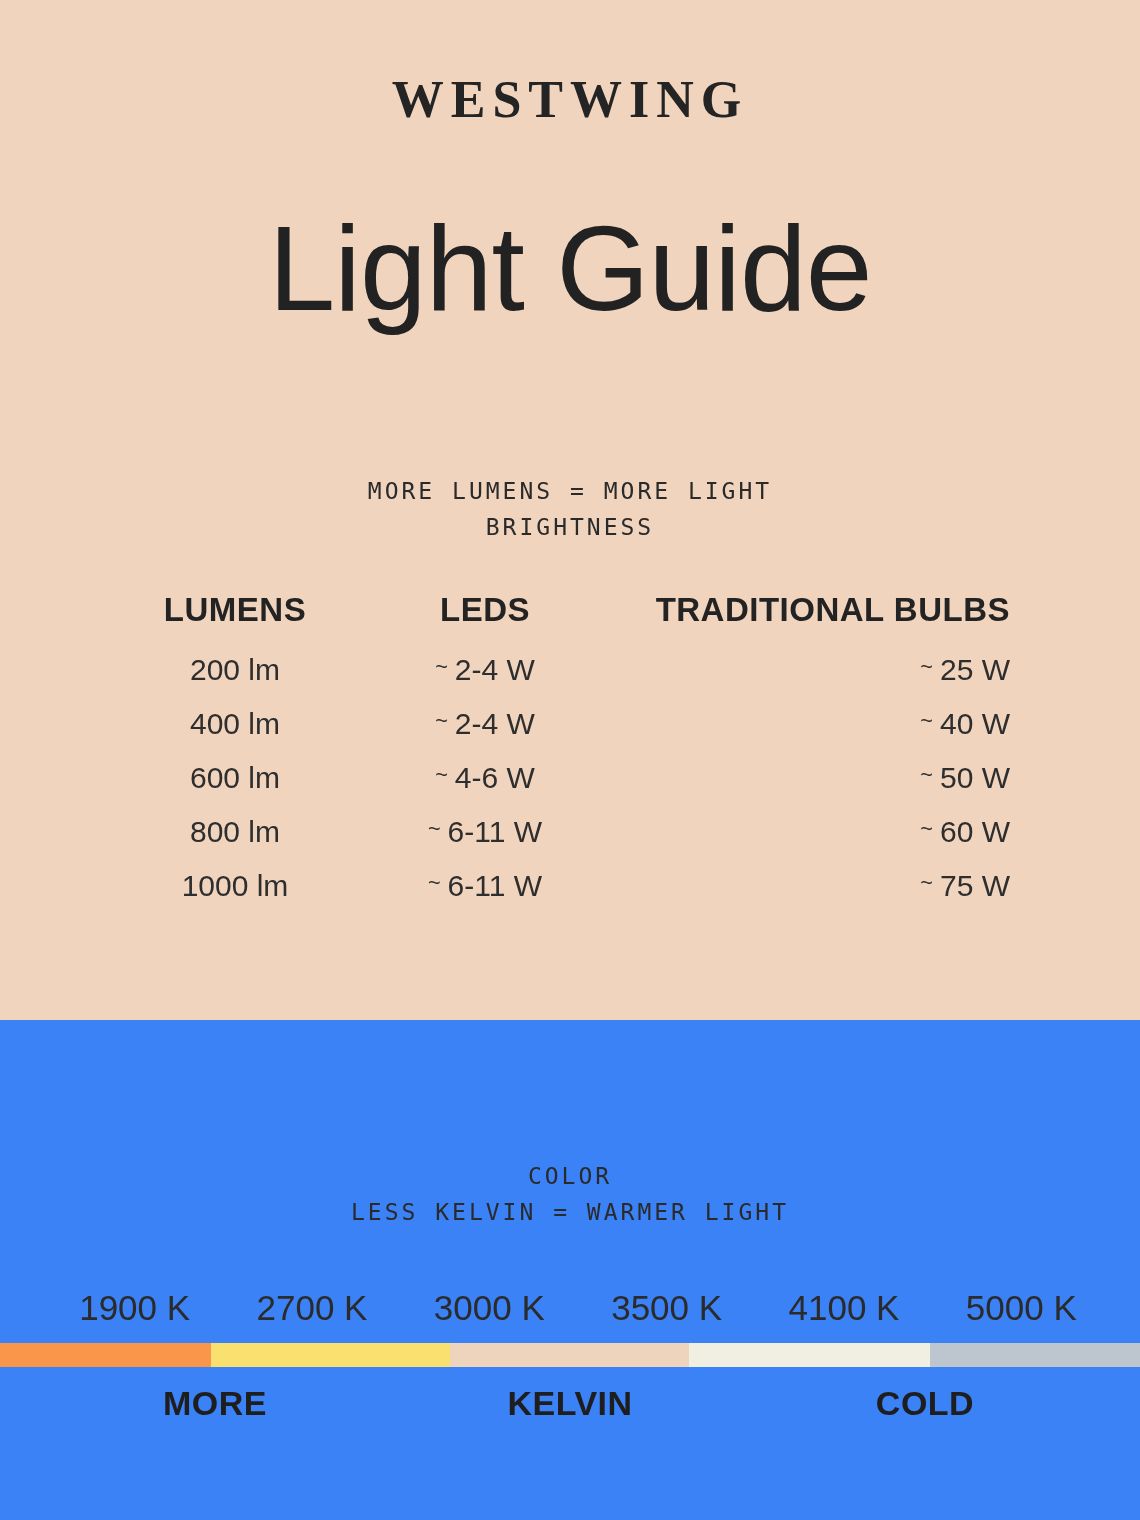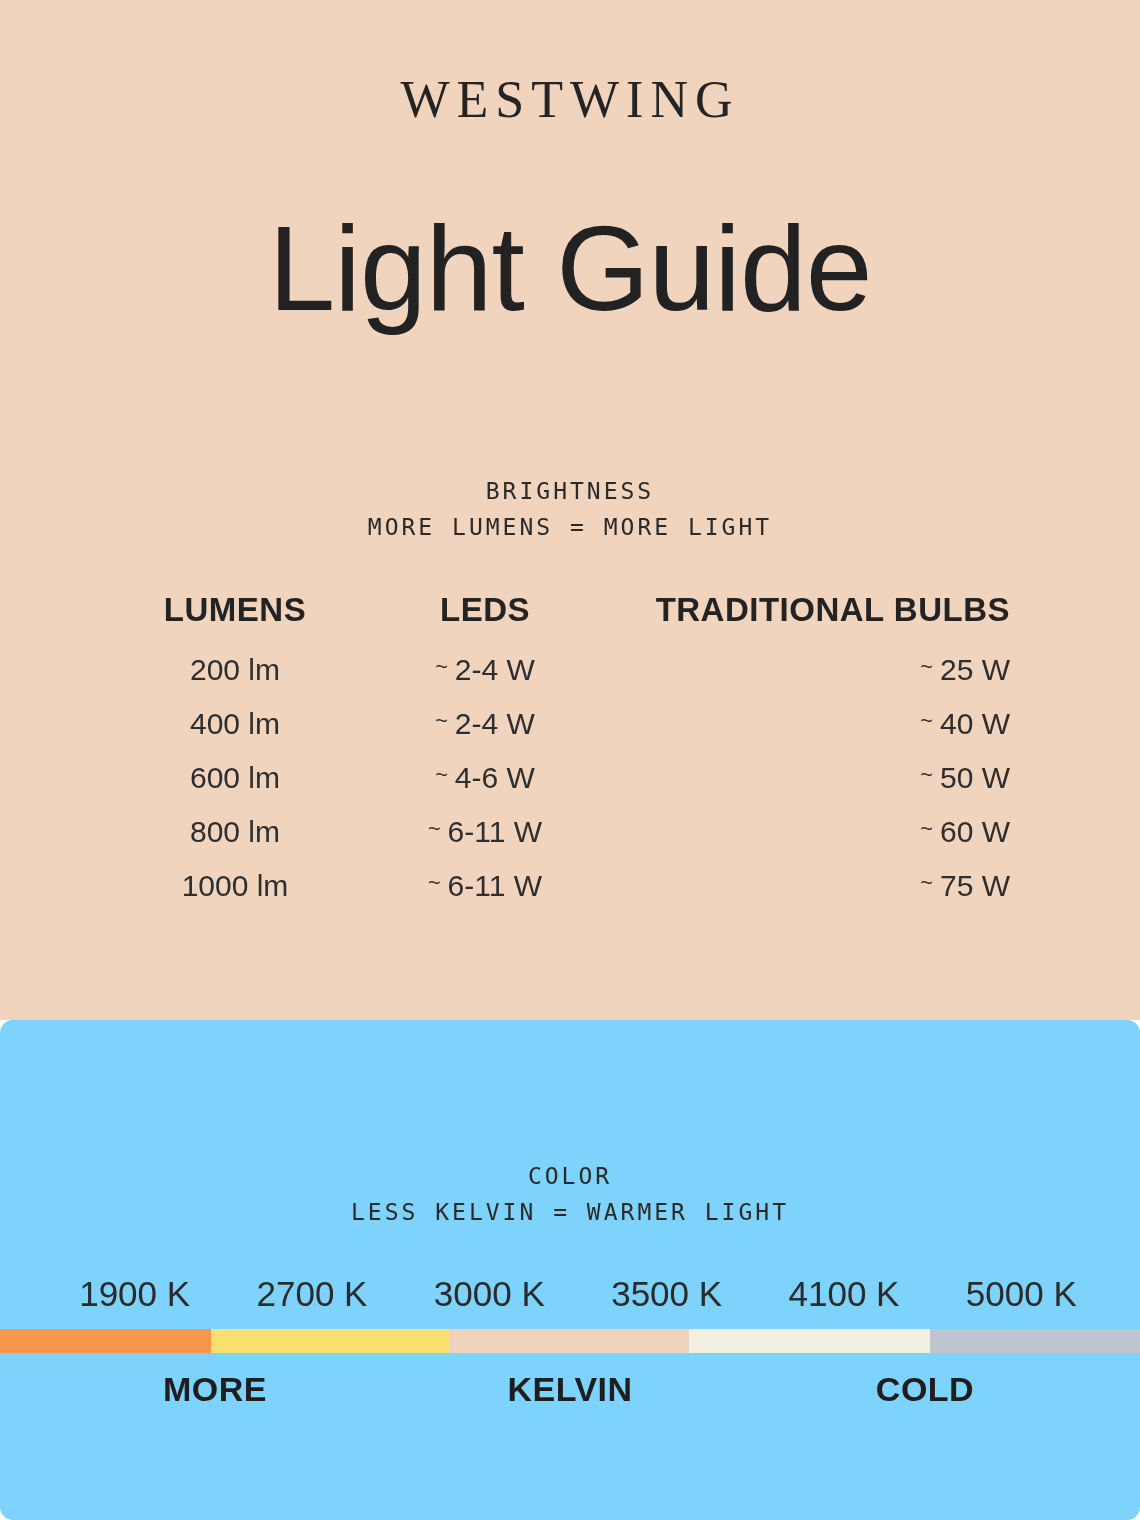--- a/index.html
+++ b/index.html
@@ -20,21 +20,21 @@
     width: 100%;
     height: 1020px;
     background: #F0D4BE;
     text-align: center;
   }
   .logo {
     padding-top: 70px;
     font-family: "Liberation Serif", serif;
     font-size: 52px;
     letter-spacing: 7px;
-    font-weight: 400;
+    font-weight: 700;
     color: #242424;
   }
   .main-title {
     margin-top: 76px;
     font-size: 120px;
     line-height: 1.05;
     font-weight: 400;
     letter-spacing: -1px;
     color: #222222;
   }
@@ -85,21 +85,21 @@
   
   .bottom-panel {
     width: 100%;
     height: 500px;
     background: #FFFFFF;
     text-align: center;
   }
   .color-heading { padding-top: 138px; }
   .kelvin-row {
     display: flex;
-    margin-top: 44px;
+    margin-top: 58px;
     padding: 0 30px 0 46px;
   }
   .kelvin-label {
     flex: 1;
     font-size: 35px;
     font-weight: 400;
     color: #2B2B2B;
     white-space: nowrap;
   }
   .color-bar {
@@ -126,22 +126,22 @@
 
 <div class="page">
 
   <div class="top-panel" style="background: rgb(240, 212, 190);">
 
     <div class="logo">WESTWING</div>
 
     <h1 class="main-title">Light Guide</h1>
 
     <div class="mono-heading brightness-heading">
+      <div>MORE LUMENS = MORE LIGHT</div>
       <div>BRIGHTNESS</div>
-      <div>MORE LUMENS = MORE LIGHT</div>
     </div>
 
     <div class="lumens-table">
 
       <div class="lt-row lt-header">
         <div class="lt-col-1">LUMENS</div>
         <div class="lt-col-2">LEDS</div>
         <div class="lt-col-3">TRADITIONAL BULBS</div>
       </div>
 
@@ -174,21 +174,21 @@
         <div class="lt-row">
           <div class="lt-col-1">1000 lm</div>
           <div class="lt-col-2"><span class="approx">~</span><span>6-11 W</span></div>
           <div class="lt-col-3"><span class="approx">~</span><span>75 W</span></div>
         </div>
 
       </div>
     </div>
   </div>
 
-  <div class="bottom-panel" style="background: #7dd3fc; border-radius: 13px;">
+  <div class="bottom-panel" style="background: #3b82f6;">
 
     <div class="mono-heading color-heading">
       <div>COLOR</div>
       <div>LESS KELVIN = WARMER LIGHT</div>
     </div>
 
     <div class="kelvin-row">
       <div class="kelvin-label">1900 K</div>
       <div class="kelvin-label">2700 K</div>
       <div class="kelvin-label">3000 K</div>

